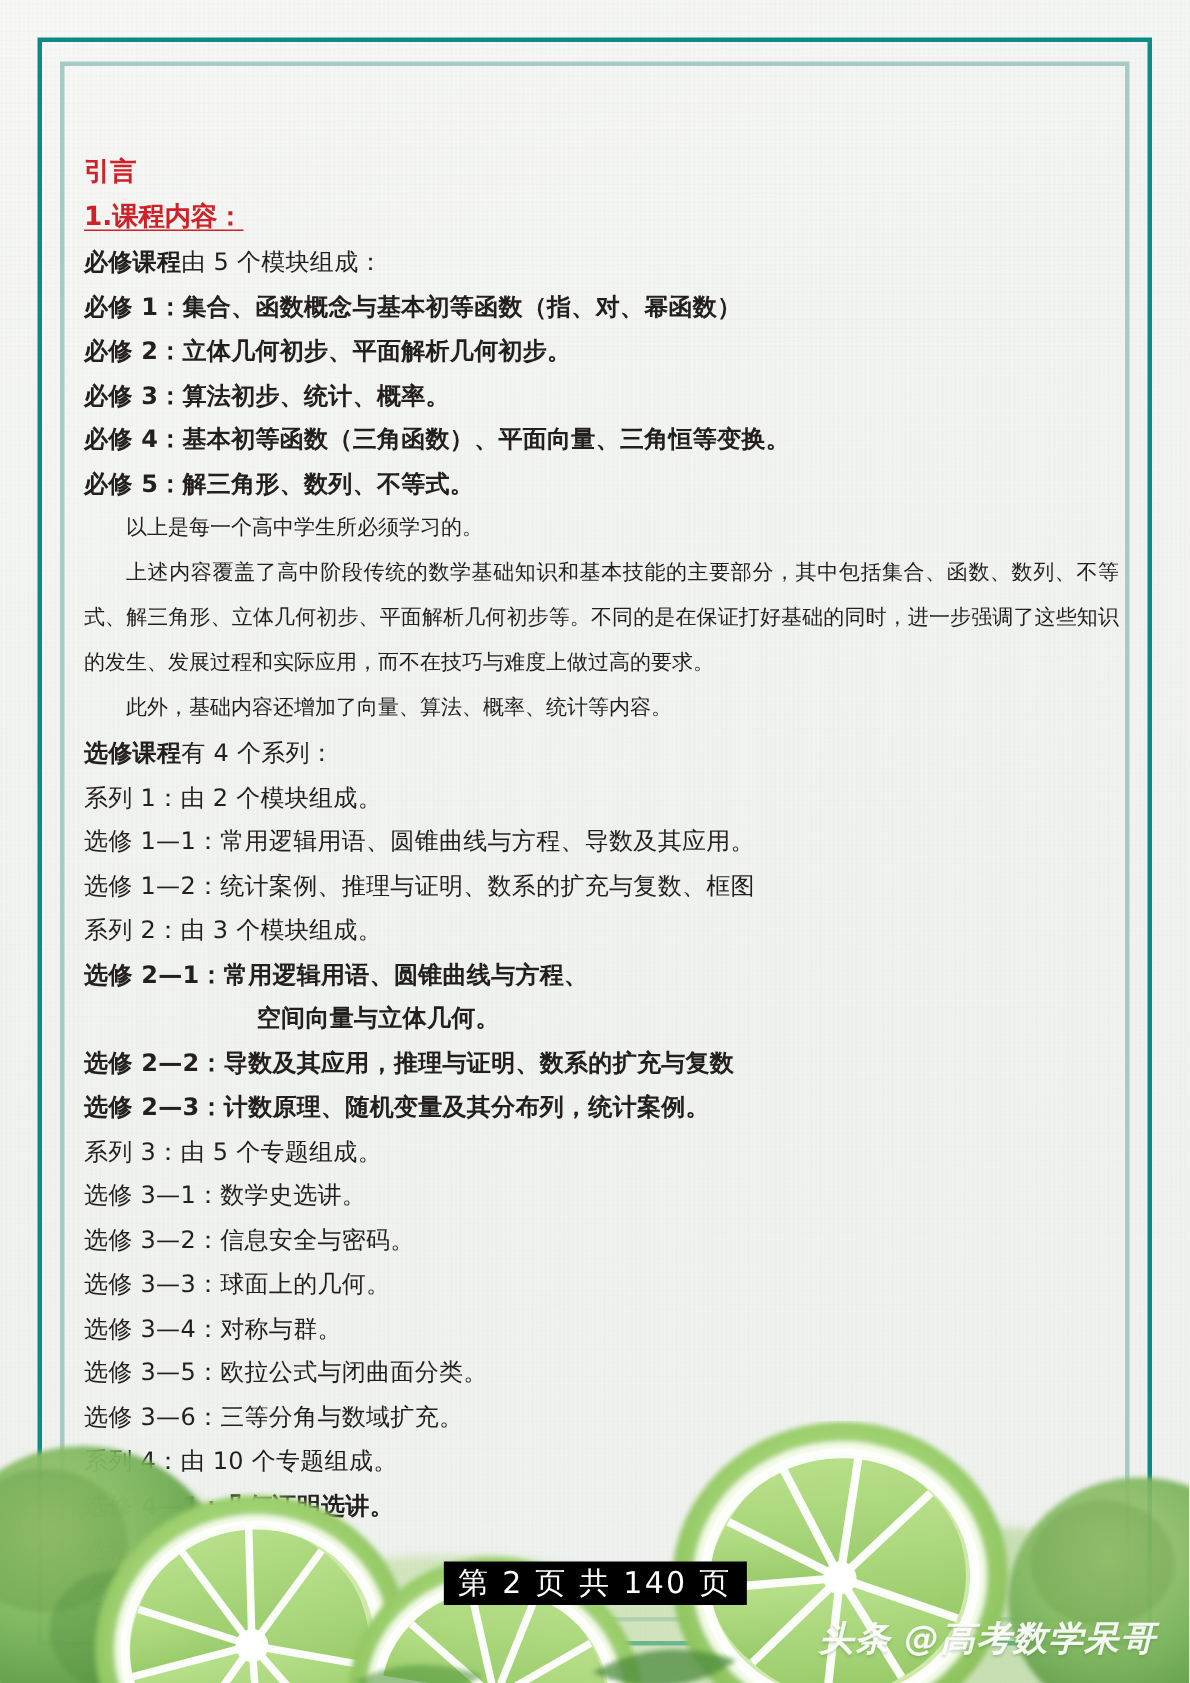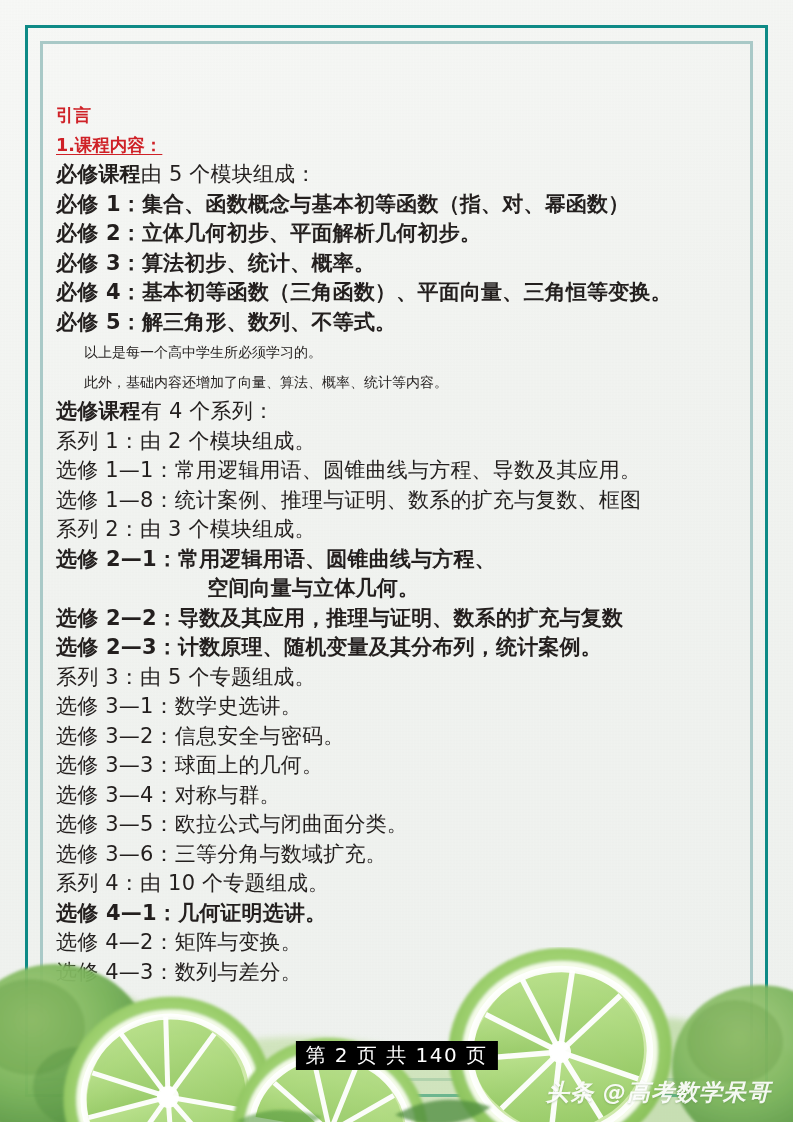--- a/index.html
+++ b/index.html
@@ -73,21 +73,21 @@
   
   .content {
     position: absolute;
     left: 56px;
     top: 100px;
     width: 690px;
     color: #231f1e;
   }
 
   .line {
-    font-size: 21px;
+    font-size: 16px;
     line-height: 29.5px;
     letter-spacing: 0.2px;
     white-space: pre-wrap;
     color: #231f1e;
   }
 
   .h-red {
     color: #cf2127;
     font-weight: bold;
     font-size: 17.5px;
@@ -162,27 +162,28 @@
 
     <div class="line"><span class="lead-b">必修课程</span><span class="normal">由 5 个模块组成：</span></div>
 
     <div class="line bold">必修 1：集合、函数概念与基本初等函数（指、对、幂函数）</div>
     <div class="line bold">必修 2：立体几何初步、平面解析几何初步。</div>
     <div class="line bold">必修 3：算法初步、统计、概率。</div>
     <div class="line bold">必修 4：基本初等函数（三角函数）、平面向量、三角恒等变换。</div>
     <div class="line bold">必修 5：解三角形、数列、不等式。</div>
 
     <p class="para">以上是每一个高中学生所必须学习的。</p>
+    <p class="para">上述内容覆盖了高中阶段传统的数学基础知识和基本技能的主要部分，其中包括集合、函数、数列、不等式、解三角形、立体几何初步、平面解析几何初步等。不同的是在保证打好基础的同时，进一步强调了这些知识的发生、发展过程和实际应用，而不在技巧与难度上做过高的要求。</p>
     <p class="para">此外，基础内容还增加了向量、算法、概率、统计等内容。</p>
 
     <div class="line"><span class="lead-b">选修课程</span><span class="normal">有 4 个系列：</span></div>
 
     <div class="line">系列 1：由 2 个模块组成。</div>
     <div class="line">选修 1—1：常用逻辑用语、圆锥曲线与方程、导数及其应用。</div>
-    <div class="line">选修 1—8：统计案例、推理与证明、数系的扩充与复数、框图</div>
+    <div class="line">选修 1—2：统计案例、推理与证明、数系的扩充与复数、框图</div>
 
     <div class="line">系列 2：由 3 个模块组成。</div>
     <div class="line bold">选修 2—1：常用逻辑用语、圆锥曲线与方程、</div>
     <div class="line bold indent-7">空间向量与立体几何。</div>
     <div class="line bold">选修 2—2：导数及其应用，推理与证明、数系的扩充与复数</div>
     <div class="line bold">选修 2—3：计数原理、随机变量及其分布列，统计案例。</div>
 
     <div class="line">系列 3：由 5 个专题组成。</div>
     <div class="line">选修 3—1：数学史选讲。</div>
     <div class="line">选修 3—2：信息安全与密码。</div>

